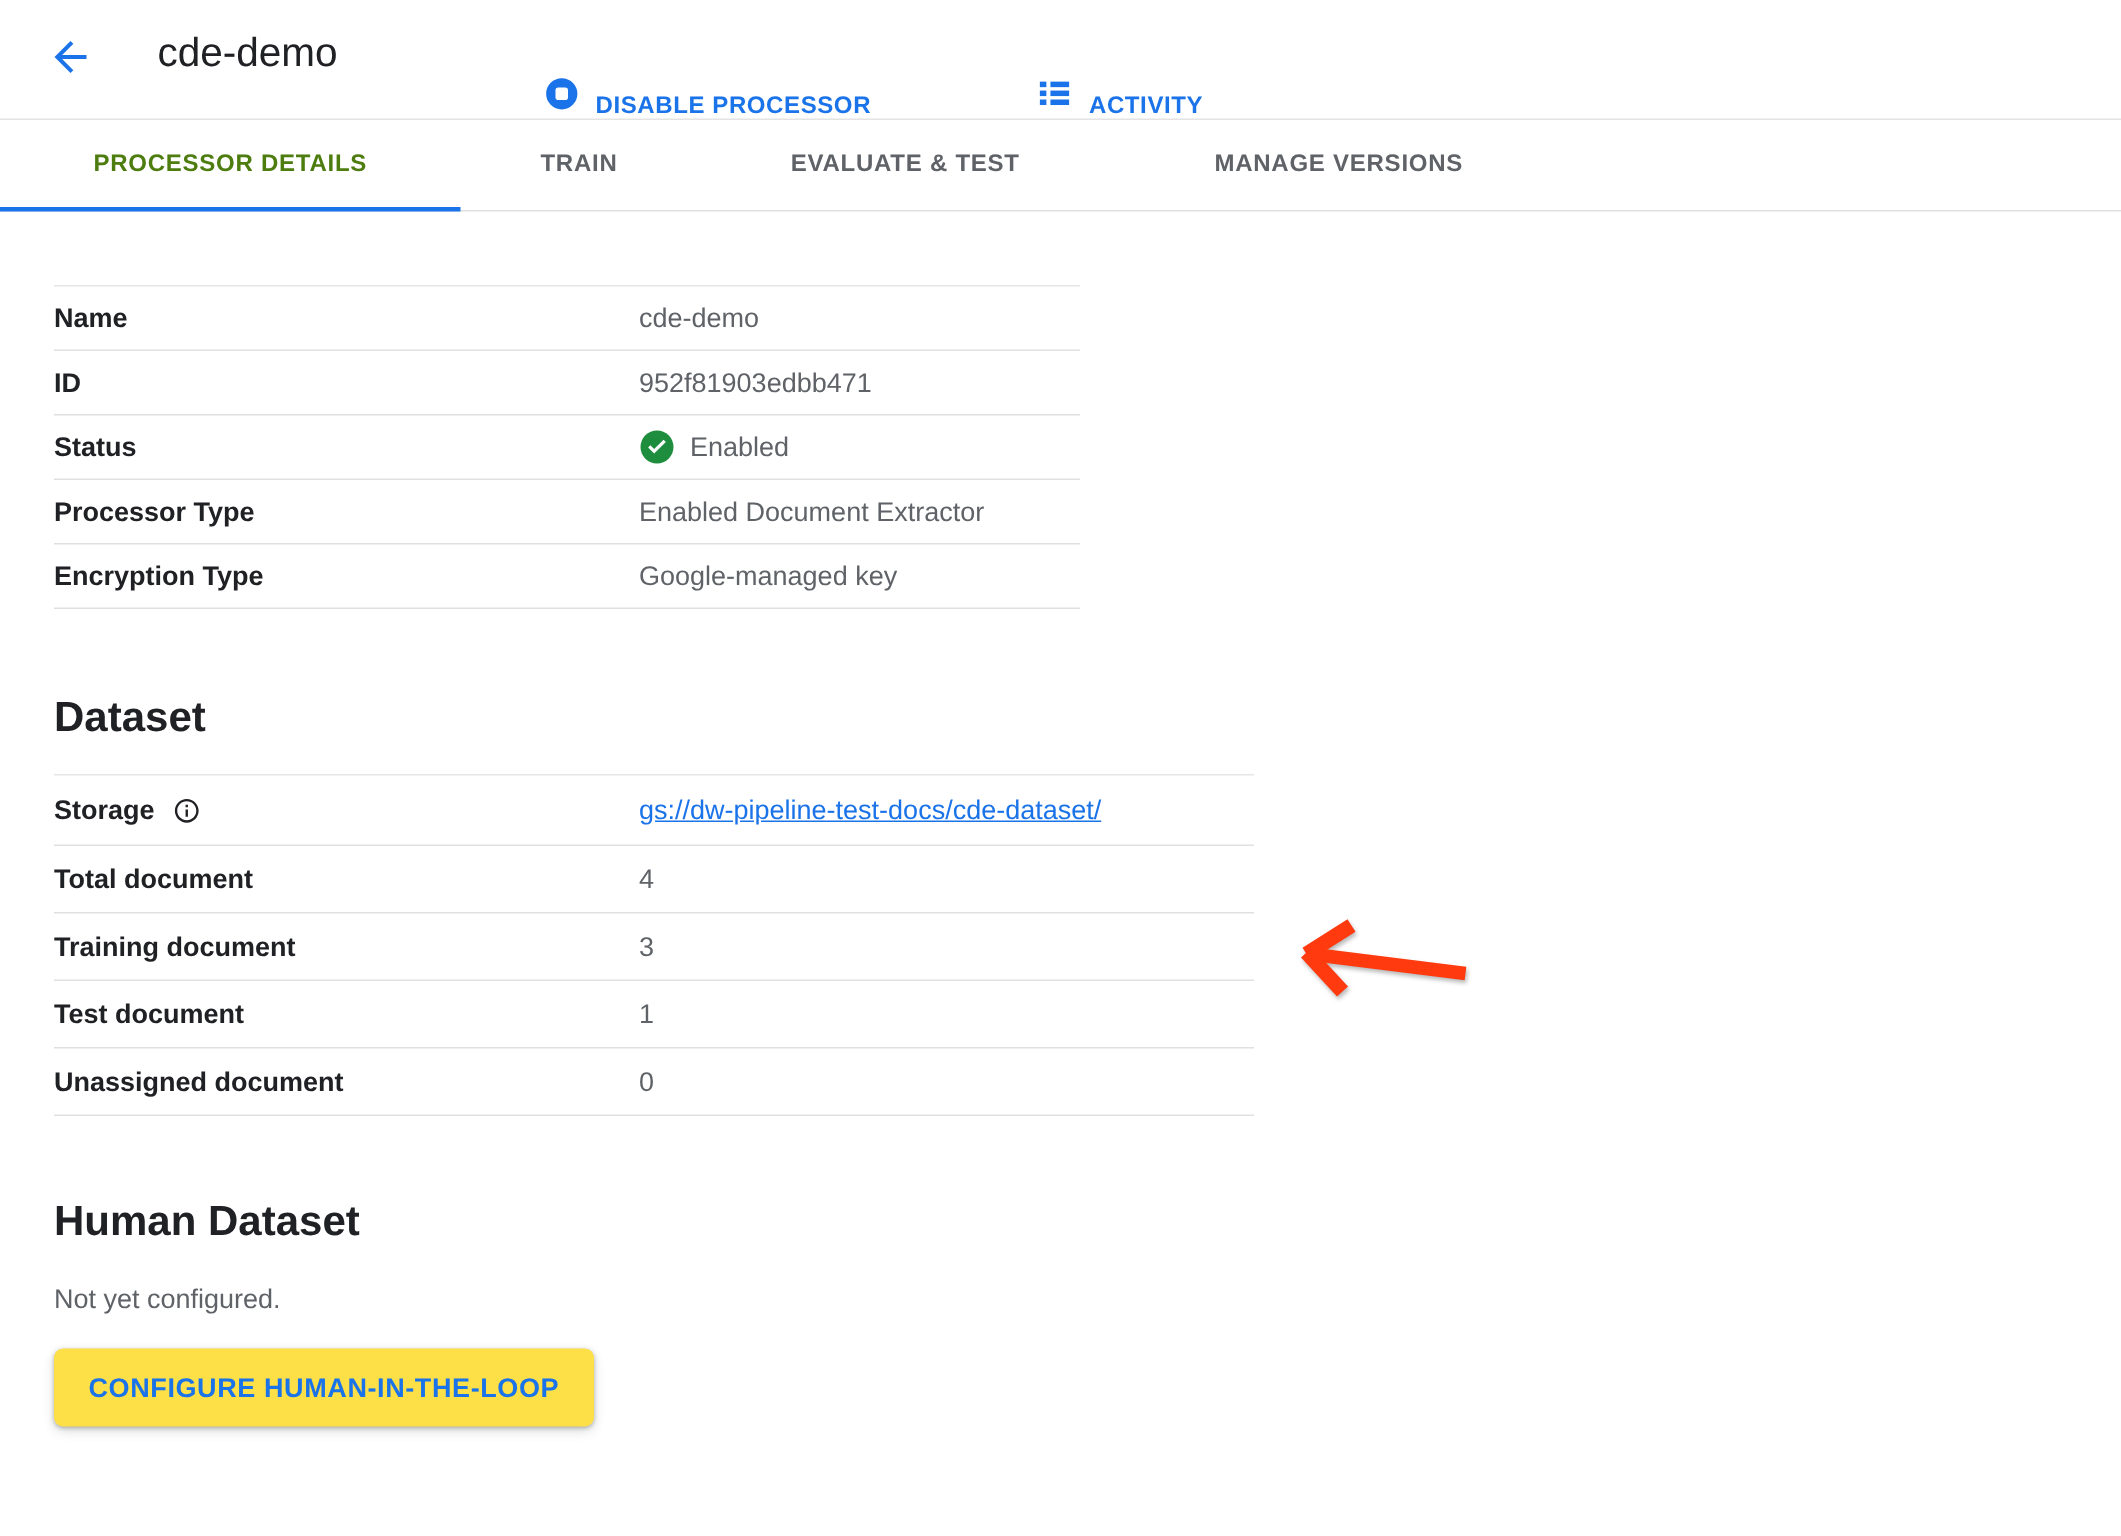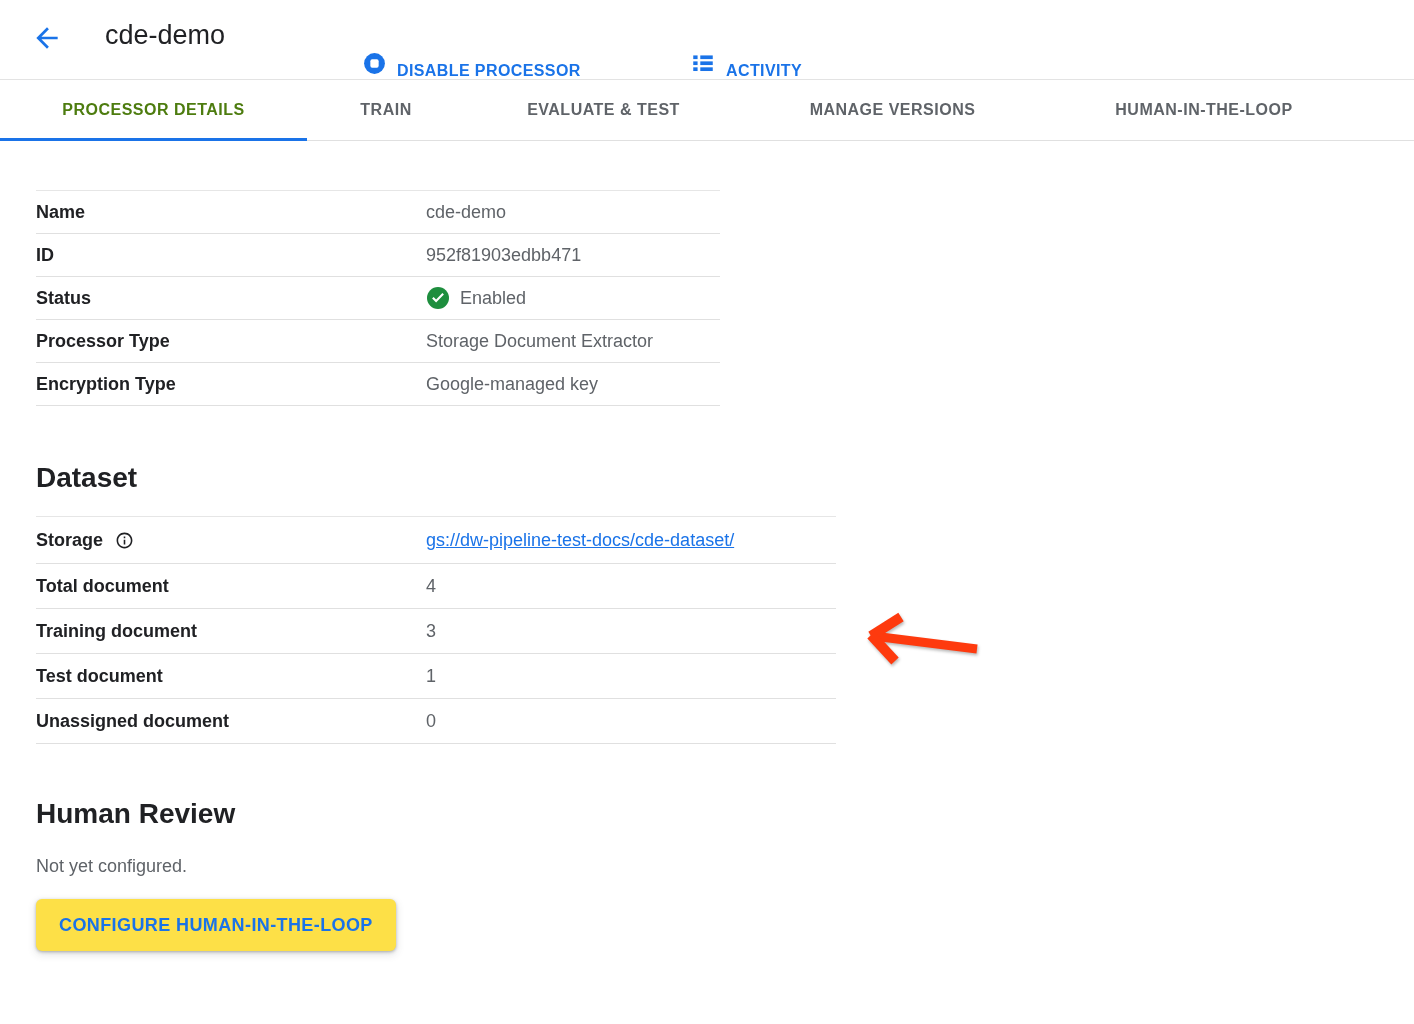--- a/index.html
+++ b/index.html
@@ -93,21 +93,20 @@
     </span>
     <span>ACTIVITY</span>
   </button>
 </div>
 
 <div class="tab-bar">
   <button class="tab tab-0 active">PROCESSOR DETAILS</button>
   <button class="tab tab-1">TRAIN</button>
   <button class="tab tab-2">EVALUATE &amp; TEST</button>
   <button class="tab tab-3">MANAGE VERSIONS</button>
-  <button class="tab tab-4">HUMAN-IN-THE-LOOP</button>
 </div>
 
 <div class="content">
 
   
   <div class="kv-table table-processor">
     <div class="kv-row">
       <div class="kv-label">Name</div>
       <div class="kv-value">cde-demo</div>
     </div>
@@ -122,21 +121,21 @@
           <svg width="24" height="24" viewBox="0 0 24 24">
             <circle cx="12" cy="12" r="11" fill="#1e8e3e"></circle>
             <path d="M10.1 16.4l-4-4 1.5-1.5 2.5 2.5 6.3-6.3 1.5 1.5z" fill="#ffffff"></path>
           </svg>
         </span>
         <span>Enabled</span>
       </div>
     </div>
     <div class="kv-row">
       <div class="kv-label">Processor Type</div>
-      <div class="kv-value">Storage Document Extractor</div>
+      <div class="kv-value">Enabled Document Extractor</div>
     </div>
     <div class="kv-row">
       <div class="kv-label">Encryption Type</div>
       <div class="kv-value">Google-managed key</div>
     </div>
   </div>
 
   
   <div class="section-heading heading-dataset">Dataset</div>
 
@@ -166,21 +165,21 @@
       <div class="kv-label">Test document</div>
       <div class="kv-value">1</div>
     </div>
     <div class="kv-row">
       <div class="kv-label">Unassigned document</div>
       <div class="kv-value">0</div>
     </div>
   </div>
 
   
-  <div class="section-heading heading-hr">Human Review</div>
+  <div class="section-heading heading-hr">Human Dataset</div>
   <div class="hr-status">Not yet configured.</div>
   <button class="configure-btn">CONFIGURE HUMAN-IN-THE-LOOP</button>
 
 </div>
 
 <div class="annotation-arrow">
   <svg width="124" height="62" viewBox="0 0 124 62">
     <g stroke="#fe3a0e" fill="none">
       <path d="M13 29 L117 42" stroke-width="9"></path>
       <path d="M11 29 L41 10" stroke-width="10"></path>

